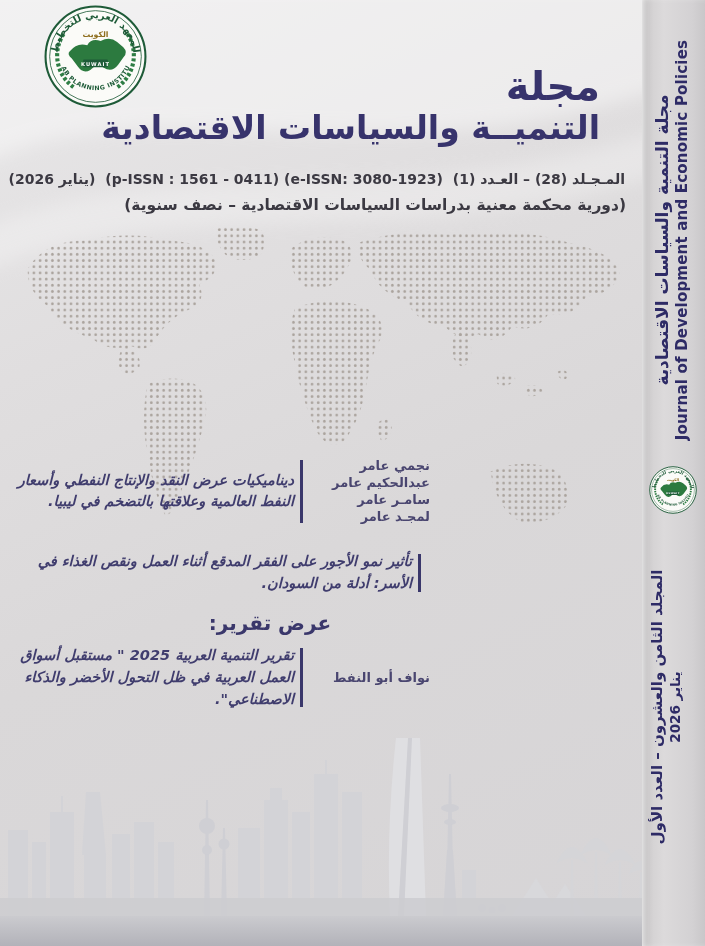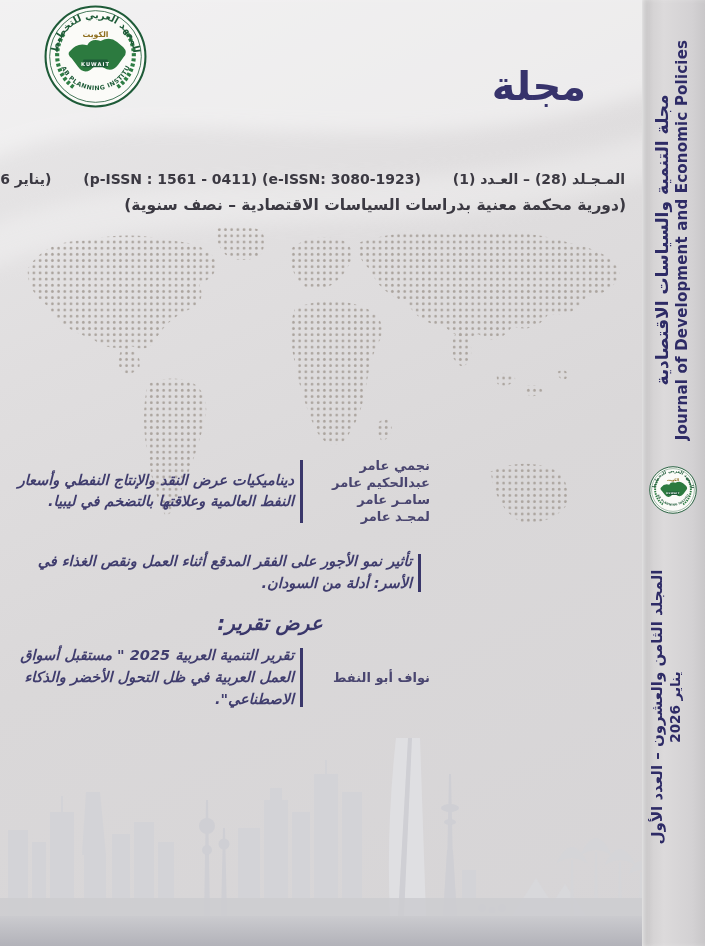--- a/index.html
+++ b/index.html
@@ -25,28 +25,28 @@
   .spine-bottom{
     position:absolute;top:531px;right:57px;width:352px;
     transform:rotate(-90deg);transform-origin:top right;
     text-align:center;color:#2e2b66;line-height:1.25;
   }
   .spine-bottom .vol{font-size:15px;font-weight:bold;}
   .spine-bottom .date{font-size:13.5px;font-weight:bold;}
   .spine-logo{position:absolute;top:466px;right:8px;width:48px;height:48px;}
   
   .logo-main{position:absolute;top:5px;left:44px;width:103px;height:103px;}
-  .title-block{position:absolute;top:64px;right:119px;text-align:right;direction:rtl;color:#37336c;}
+  .title-block{position:absolute;top:64px;right:105px;text-align:right;direction:rtl;color:#37336c;}
   .title-l1{font-size:40px;font-weight:bold;line-height:1.1;}
   .title-l2{font-size:33px;font-weight:bold;line-height:1.2;}
   .issue-line{
     position:absolute;top:171px;right:80px;direction:rtl;white-space:nowrap;
     color:#3b3942;font-weight:bold;font-size:14px;
   }
-  .issue-line .seg{margin-left:27px;}
+  .issue-line .seg{margin-left:5px;}
   .issue-line .seg:last-child{margin-left:0;}
   .subtitle-line{
     position:absolute;top:196px;right:79px;direction:rtl;
     color:#3b3942;font-weight:bold;font-size:15.5px;text-align:center;
   }
   
   .map{position:absolute;top:226px;left:0;width:648px;height:384px;}
   
   .article-row{
     position:absolute;left:12px;width:418px;
@@ -54,21 +54,21 @@
   }
   .row-authors{flex:0 0 118px;text-align:right;}
   .row-authors .author{font-size:13px;font-weight:bold;color:#4a4670;line-height:1.32;}
   .row-divider{flex:0 0 3px;align-self:stretch;background:#3a376b;margin:3px 9px 3px 6px;}
   .row-title{flex:1;text-align:right;font-size:14.5px;font-weight:bold;color:#403d6e;line-height:1.5;font-style:italic;}
   #row1{top:457px;}
   #row2{top:551px;}
   #row3{top:645px;}
   .section-header{
     position:absolute;top:611px;left:0;width:540px;text-align:center;direction:rtl;
-    font-size:20px;font-weight:bold;color:#3a376b;font-style:italic;
+    font-size:20px;font-weight:bold;color:#3a376b;
   }
   
   .skyline{position:absolute;bottom:0;left:0;width:705px;height:216px;}
 </style>
 </head>
 <body>
 
 <div class="page">
 
   <svg width="0" height="0" style="position:absolute" aria-hidden="true">
@@ -199,20 +199,21 @@
     <div class="vol">المجلد الثامن والعشرون – العدد الأول</div>
     <div class="date">يناير 2026</div>
   </div>
 
   <svg class="logo-main" viewBox="0 0 100 100">
       <use href="#api-logo"></use>
     </svg>
 
   <div class="title-block">
     <div class="title-l1">مجلة</div>
+    <div class="title-l2">التنميــة والسياسات الاقتصادية</div>
   </div>
 
   <div class="issue-line">
     <span class="seg">المـجـلد (28) – العـدد (1)</span>
     <span class="seg">(e-ISSN: 3080-1923) (p-ISSN : 1561 - 0411)</span>
     <span class="seg">(يناير 2026)</span>
   </div>
 
   <div class="subtitle-line">(دورية محكمة معنية بدراسات السياسات الاقتصادية – نصف سنوية)</div>
 

